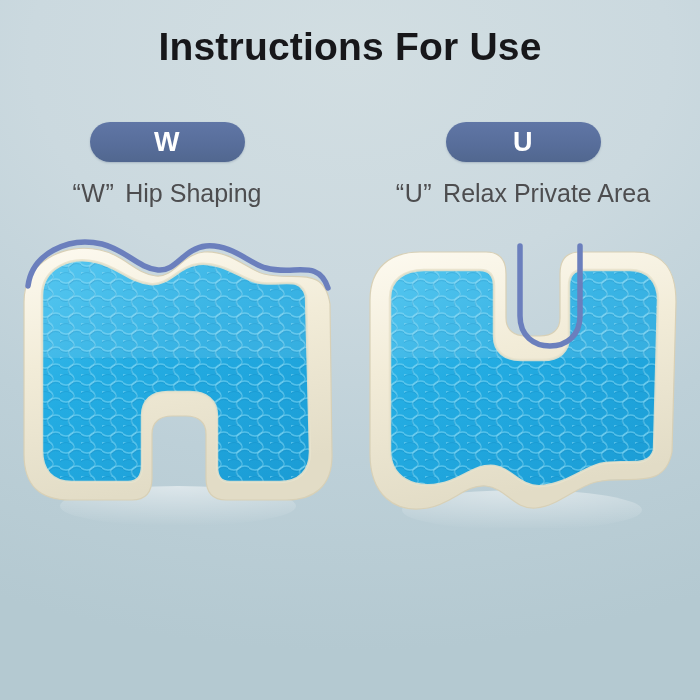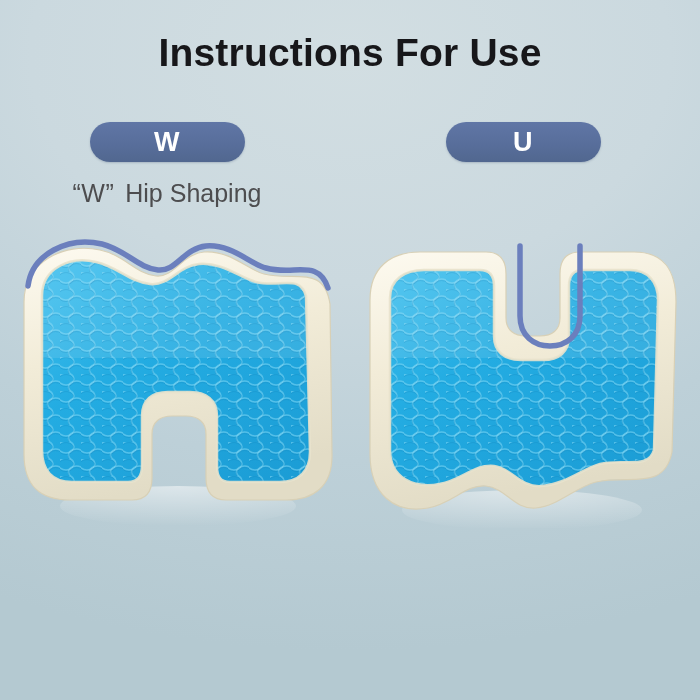--- a/index.html
+++ b/index.html
@@ -8,21 +8,21 @@
     font-family:"Liberation Sans",sans-serif;
     background:#c3d4db;
   }
   #stage{
     position:relative;width:700px;height:700px;
     background:
       radial-gradient(120% 85% at 50% 8%, #d2dee2 0%, #cbd9df 38%, #bdd0d8 68%, #b4c9d1 100%);
   }
   
   .title{
-    position:absolute;top:31px;left:0;width:700px;
+    position:absolute;top:25px;left:0;width:700px;
     text-align:center;
     font-size:39px;font-weight:bold;color:#17171a;
     letter-spacing:0.2px;
   }
   
   .col{position:absolute;top:122px;width:350px;}
   .col.left{left:-8px;}
   .col.right{left:348px;}
   .badge{
     width:155px;height:40px;margin:0 auto;
@@ -159,20 +159,23 @@
                C158,34 166,10 188,8
                C214,6 232,26 248,30
                C276,38 300,20 310,50" fill="none" stroke="#6b7fbd" stroke-width="5.5" stroke-linecap="round"></path>
     </svg>
   </div>
 
   <div class="col right">
     <div class="badge">
       <span class="badge-letter">U</span>
     </div>
+    <div class="caption">
+      <span class="qt">“U”</span><span class="gap"></span><span>Relax Private Area</span>
+    </div>
   </div>
 
   <div class="cushion right">
     <svg viewBox="0 0 320 290" xmlns="http://www.w3.org/2000/svg">
       <defs>
         <linearGradient id="foamR" x1="0" y1="0" x2="0.25" y2="1">
           <stop offset="0%" stop-color="#fdfaf0"></stop>
           <stop offset="45%" stop-color="#f2ecd8"></stop>
           <stop offset="100%" stop-color="#e2dcc6"></stop>
         </linearGradient>

